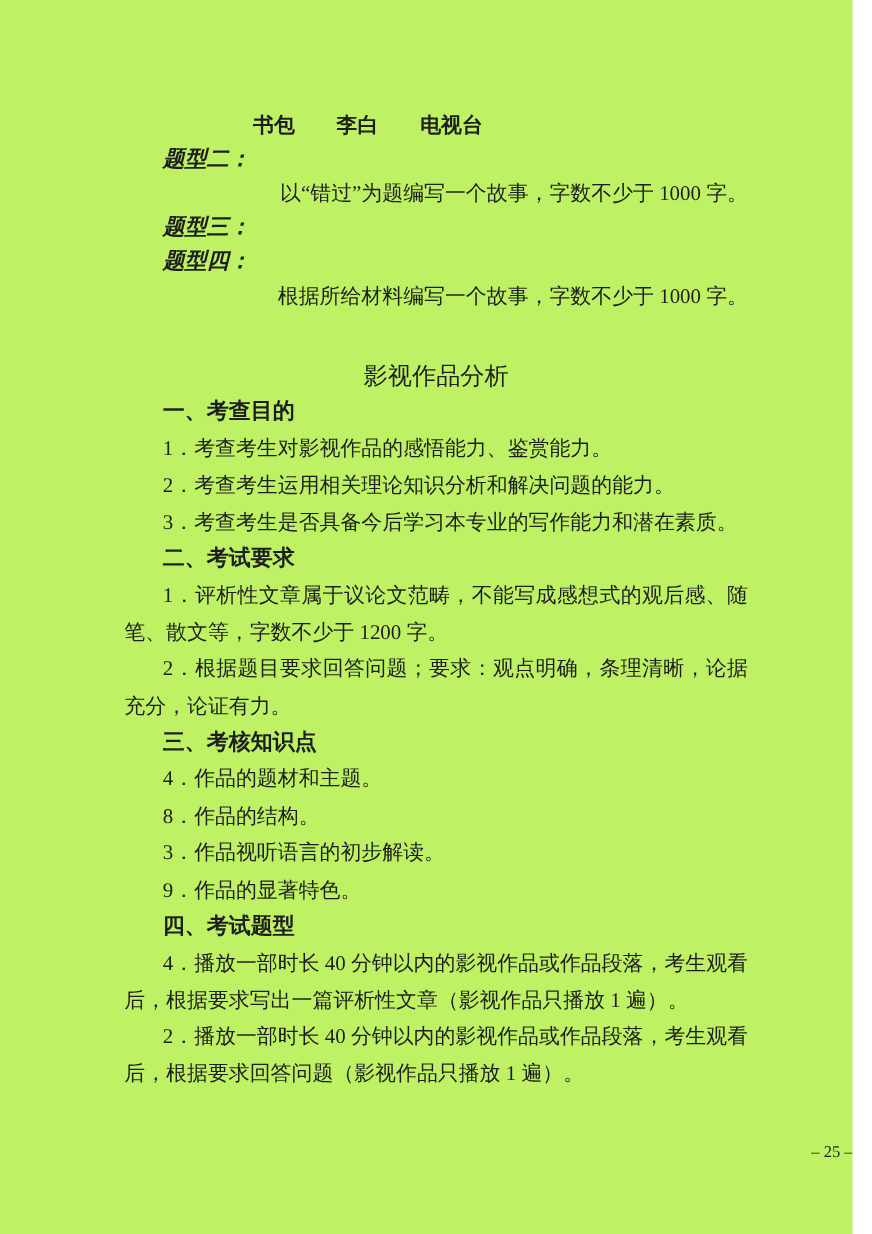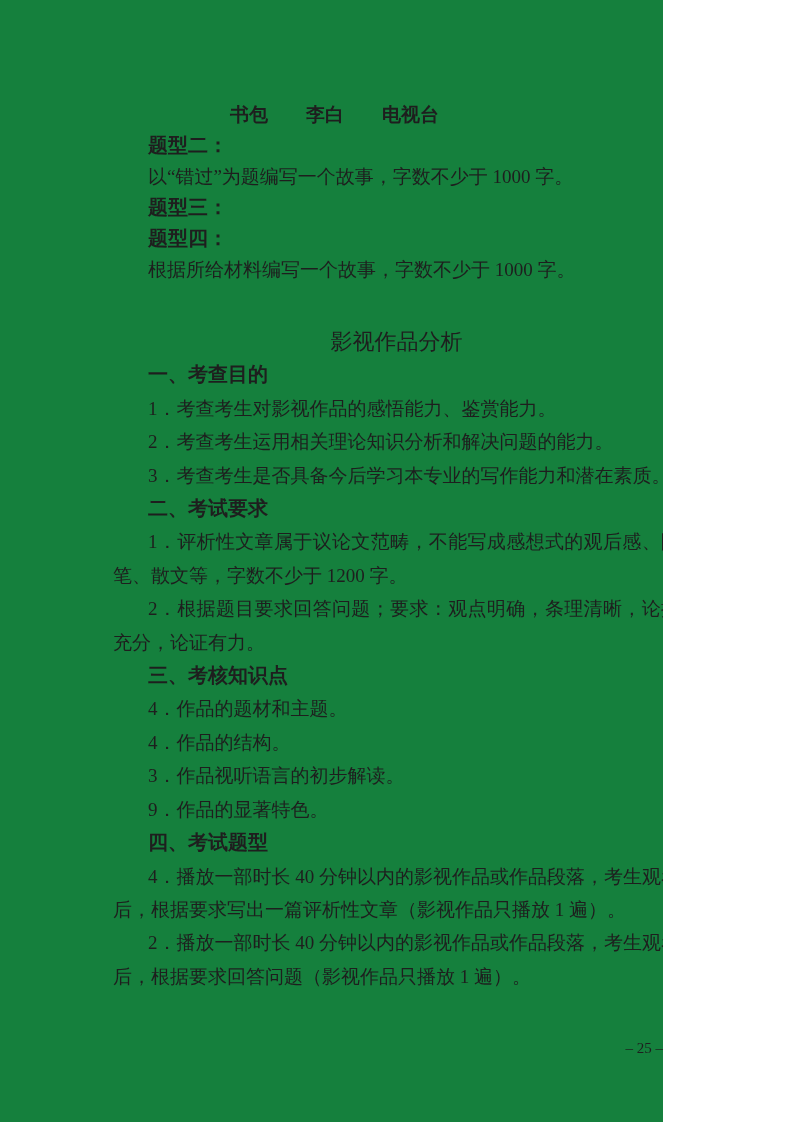--- a/index.html
+++ b/index.html
@@ -2,23 +2,23 @@
 <html lang="zh"><head>
 <meta charset="utf-8">
 <style>
   html, body {
     margin: 0;
     padding: 0;
     background: #ffffff;
   }
   .page {
     position: relative;
-    width: 663px;
+    width: 775px;
     height: 1122px;
-    background: #15803d;
+    background: #bef264;
     color: #1e1e1e;
     font-family: "Liberation Serif", "DejaVu Serif", serif;
     overflow: hidden;
   }
   .content {
     position: absolute;
     left: 113px;
     top: 99px;
     width: 567px;
   }
@@ -29,23 +29,25 @@
     line-height: 31px;
   }
   .noun-line {
     font-weight: bold;
     text-indent: 117px;
   }
   .qt-heading {
     font-weight: bold;
     font-size: 20px !important;
     text-indent: 35px;
+    font-style: italic;
   }
   .qt-body {
     text-indent: 35px;
+    text-align: right;
   }
   
   .section-title {
     margin: 40px 0 0 0;
     text-align: center;
     font-size: 22px;
     font-weight: normal;
     line-height: 33.4px;
     font-family: "Liberation Sans", "DejaVu Sans", sans-serif;
   }
@@ -96,21 +98,21 @@
       <p>1．考查考生对影视作品的感悟能力、鉴赏能力。</p>
       <p>2．考查考生运用相关理论知识分析和解决问题的能力。</p>
       <p>3．考查考生是否具备今后学习本专业的写作能力和潜在素质。</p>
 
       <p class="part-heading">二、考试要求</p>
       <p>1．评析性文章属于议论文范畴，不能写成感想式的观后感、随笔、散文等，字数不少于 1200 字。</p>
       <p>2．根据题目要求回答问题；要求：观点明确，条理清晰，论据充分，论证有力。</p>
 
       <p class="part-heading">三、考核知识点</p>
       <p>4．作品的题材和主题。</p>
-      <p>4．作品的结构。</p>
+      <p>8．作品的结构。</p>
       <p>3．作品视听语言的初步解读。</p>
       <p>9．作品的显著特色。</p>
 
       <p class="part-heading">四、考试题型</p>
       <p>4．播放一部时长 40 分钟以内的影视作品或作品段落，考生观看后，根据要求写出一篇评析性文章（影视作品只播放 1 遍）。</p>
       <p>2．播放一部时长 40 分钟以内的影视作品或作品段落，考生观看后，根据要求回答问题（影视作品只播放 1 遍）。</p>
     </div>
 
   </div>
 

